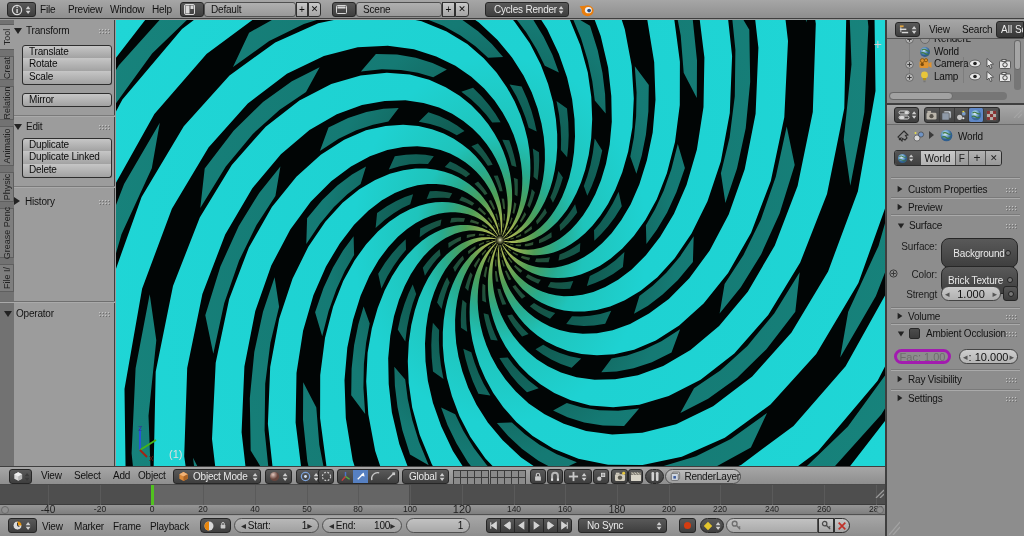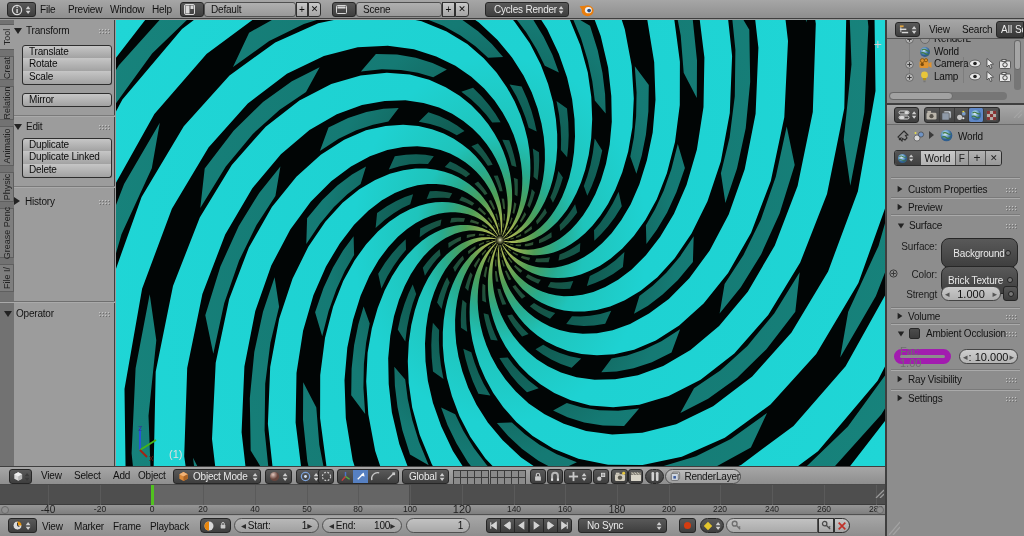--- a/index.html
+++ b/index.html
@@ -895,21 +895,21 @@
     <div class="abs" style="left:54px;top:266px;width:60px;height:15px;border-radius:8px;background:linear-gradient(#cacaca,#b0b0b0);border:1px solid #444;display:flex;align-items:center;justify-content:center;font-size:11px;color:#111"><span style="position:absolute;left:3px;color:#555;font-size:9px">◂</span>1.000<span style="position:absolute;right:3px;color:#555;font-size:9px">▸</span></div>
     <div class="abs dark" style="left:116px;top:266px;width:15px;height:15px;border-radius:3px;justify-content:center">
       <span style="width:6px;height:6px;border-radius:3px;background:#777;border:1px solid #222"></span>
     </div>
     <div class="sep" style="left:4px;top:287px;width:129px"></div>
     <div class="phdr" style="left:10px;top:291px"><span class="tri-r" style="transform:scale(.8)"></span>Volume</div>
     <div class="dots" style="left:118px;top:294px"></div>
     <div class="sep" style="left:4px;top:303px;width:129px"></div>
     <div class="phdr" style="left:10px;top:308px"><span class="tri-d" style="transform:scale(.8)"></span><span style="display:inline-block;width:11px;height:11px;background:linear-gradient(#4c4c4c,#3c3c3c);border:1px solid #272727;border-radius:2px;margin-right:6px;vertical-align:-2px"></span>Ambient Occlusion</div>
     <div class="dots" style="left:118px;top:311px"></div>
-    <div class="abs" style="left:7px;top:329px;width:57px;height:15px;border-radius:8px;border:6px solid #a21caf;color:#6e6e6e;font-size:11px;display:flex;align-items:center;justify-content:center">Fac: 1.00</div>
+    <div class="abs" style="left:7px;top:329px;width:57px;height:15px;border-radius:8px;border:3px solid #a21caf;color:#6e6e6e;font-size:11px;display:flex;align-items:center;justify-content:center">Fac: 1.00</div>
     <div class="abs" style="left:72px;top:329px;width:59px;height:15px;border-radius:8px;background:linear-gradient(#cecece,#b4b4b4);border:1px solid #444;display:flex;align-items:center;justify-content:center;font-size:11px;color:#111"><span style="position:absolute;left:3px;color:#555;font-size:9px">◂</span>: 10.000<span style="position:absolute;right:3px;color:#555;font-size:9px">▸</span></div>
     <div class="sep" style="left:4px;top:349px;width:129px"></div>
     <div class="phdr" style="left:10px;top:354px"><span class="tri-r" style="transform:scale(.8)"></span>Ray Visibility</div>
     <div class="dots" style="left:118px;top:357px"></div>
     <div class="sep" style="left:4px;top:369px;width:129px"></div>
     <div class="phdr" style="left:10px;top:373px"><span class="tri-r" style="transform:scale(.8)"></span>Settings</div>
     <div class="dots" style="left:118px;top:376px"></div>
     <svg class="abs" style="left:1px;bottom:1px" width="12" height="14">
       <path d="M1 14 L12 1 M5 14 L12 6" stroke="#a2a2a2" stroke-width="1.2"></path>
     </svg>

